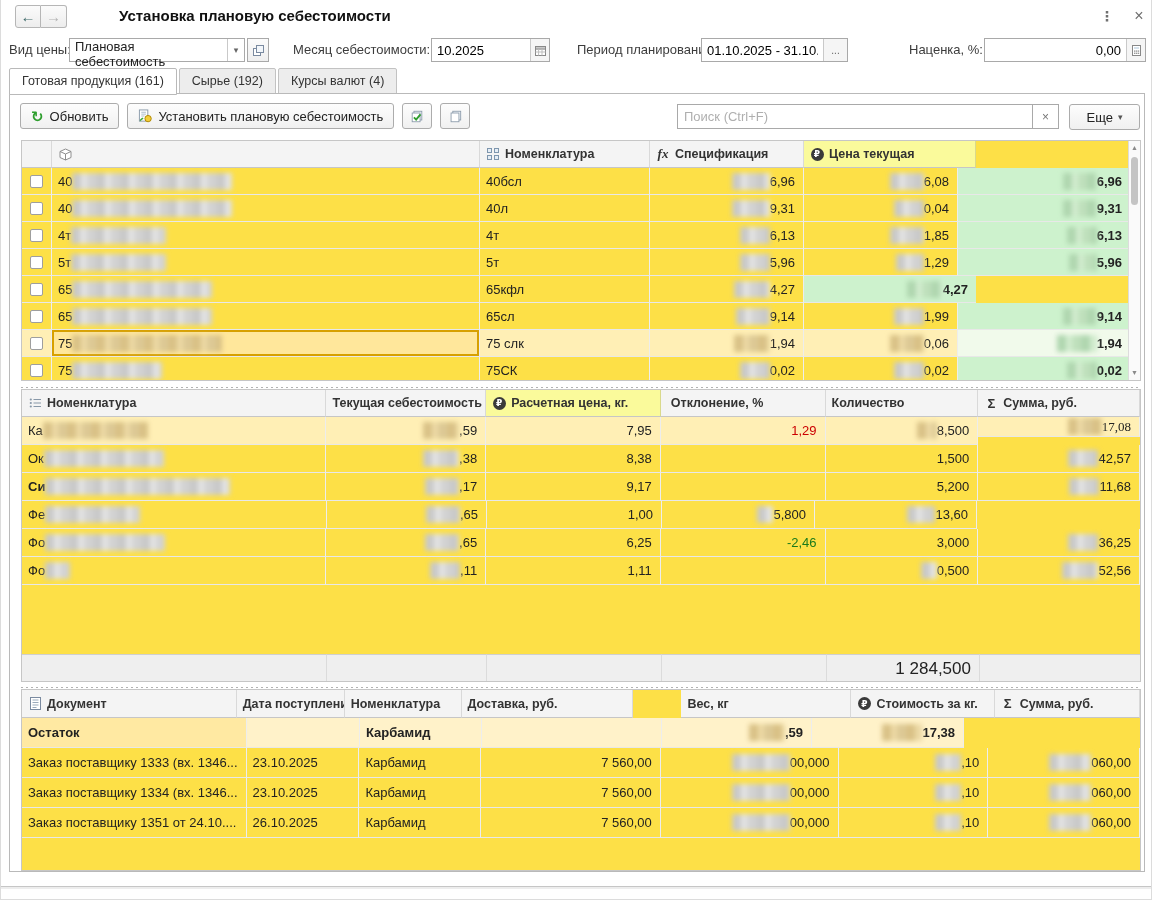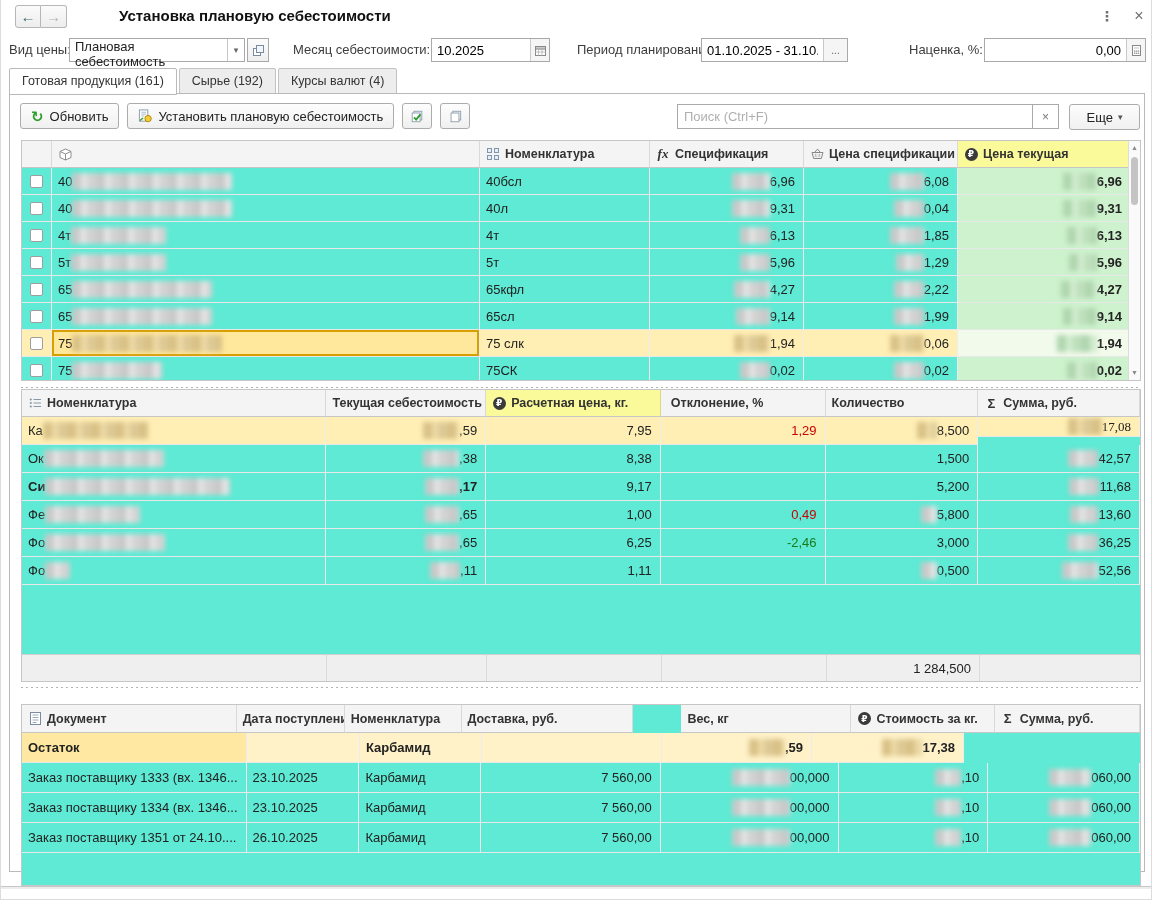--- a/index.html
+++ b/index.html
@@ -49,21 +49,21 @@
   .searchwrap { position:absolute; top:10px; left:667px; display:flex; }
   .search { width:356px; height:25px; border:1px solid #A9A9A9; padding:0 6px; font:inherit; color:#222; outline:none; }
   .search::placeholder { color:#AFAFAF; }
   .clearbtn { width:26px; height:25px; border:1px solid #A9A9A9; border-left:none; background:#fff; color:#777;
     display:flex; align-items:center; justify-content:center; font-size:12px; }
   .morebtn { position:absolute; top:10px; left:1059px; width:71px; height:26px; border:1px solid #ACACAC; border-radius:3px;
     background:linear-gradient(#FDFDFD,#F0F0F0); display:flex; align-items:center; justify-content:center; gap:5px; }
   .morebtn .dn { font-size:9px; color:#555; }
 
   
-  .tbl { position:absolute; left:11px; width:1120px; background:#5eead4; border:1px solid #C6C6C6; overflow:hidden; }
+  .tbl { position:absolute; left:11px; width:1120px; background:#fde047; border:1px solid #C6C6C6; overflow:hidden; }
   .trow { display:flex; }
   .cell { display:flex; align-items:center; padding:0 6px; overflow:hidden; white-space:nowrap;
     border-right:1px solid #EDEDED; border-bottom:1px solid #E8E8E8; }
   .cell.num { justify-content:flex-end; padding-right:8px; }
   .thead .cell { background:#F4F4F4; border-right:1px solid #D9D9D9; border-bottom:1px solid #C6C6C6;
     font-weight:bold; color:#333; font-size:12.5px; gap:5px; }
   .thead .cell.yh { background:#FAFA9B; border-right-color:#D9D98C; }
   .cell.grn { background:#CDF2CD; border-right:none; }
   .cell.grn .val { font-weight:bold; }
   .trow.sel .cell { background:#FFEFB5; }
@@ -83,21 +83,21 @@
 
   
   .vsb { position:absolute; right:0; top:0; bottom:0; width:12px; background:#FAFAFA; border-left:1px solid #DCDCDC; }
   .vsb .ar { position:absolute; left:0; width:11px; height:12px; color:#8A8A8A; font-size:7px; text-align:center; line-height:12px; }
   .vsb .thumb { position:absolute; left:2px; top:16px; width:7px; height:48px; background:#C4C4C4; border-radius:4px; }
 
   .split { position:absolute; left:11px; width:1120px; height:3px;
     background:repeating-linear-gradient(90deg,#B2B2B2 0 2px,transparent 2px 5px); background-size:100% 1px; background-position:0 1px; background-repeat:no-repeat; }
 
   
-  .tfoot .cell { background:#EFEFEF; border-right:1px solid #DBDBDB; border-top:1px solid #CFCFCF; border-bottom:none; font-size:13px; }
+  .tfoot .cell { background:#EFEFEF; border-right:1px solid #DBDBDB; border-top:1px solid #CFCFCF; border-bottom:none; font-size:17px; }
 
   
   .ic { display:inline-flex; align-items:center; justify-content:center; width:14px; height:14px; flex:none; }
   .rubc { width:13px; height:13px; border-radius:50%; background:#3A3A3A; color:#fff; font-size:9px; font-weight:bold;
     display:inline-flex; align-items:center; justify-content:center; }
   .fxi { font-family:"Liberation Serif","DejaVu Serif",serif; font-style:italic; font-weight:bold; font-size:13px; color:#333; }
   .sig { font-weight:bold; font-size:13px; color:#333; }
   .grid4 { display:grid; grid-template-columns:5px 5px; grid-template-rows:5px 5px; gap:2px; }
   .grid4 i { border:1px solid #7E96AE; background:#E6EEF6; }
 
@@ -250,31 +250,20 @@
               </span>
             </span>
             <span class="hl">Номенклатура</span>
           </div>
           <div class="cell" style="width: 154px; height: 27px;">
             <span class="ic">
               <span class="fxi">fx</span>
             </span>
             <span class="hl">Спецификация</span>
           </div>
-          <div class="cell" style="width: 154px; height: 27px;">
-            <span class="ic">
-              <svg width="13" height="12" viewBox="0 0 13 12">
-                <path d="M1 4.5h11l-1.7 6H2.7z" fill="#EFEFEF" stroke="#8A8A8A"></path>
-                <path d="M4 4 6.5 1 9 4" fill="none" stroke="#8A8A8A"></path>
-                <line x1="4.6" y1="6" x2="5" y2="9" stroke="#AAA"></line>
-                <line x1="8.4" y1="6" x2="8" y2="9" stroke="#AAA"></line>
-              </svg>
-            </span>
-            <span class="hl">Цена спецификации</span>
-          </div>
           <div class="cell yh" style="width: 172px; height: 27px;">
             <span class="ic">
               <span class="rubc">₽</span>
             </span>
             <span class="hl">Цена текущая</span>
           </div>
         </div>
         <div class="trow" style="height: 27px;">
           <div class="cell" style="width: 30px; height: 27px;">
             <div class="cb"></div>
@@ -378,24 +367,20 @@
           <div class="cell" style="width: 428px; height: 27px;">
             <span class="val">65</span>
             <span class="blur" style="width: 140px;"></span>
           </div>
           <div class="cell" style="width: 170px; height: 27px;">
             <span class="val">65кфл</span>
           </div>
           <div class="cell num" style="width: 154px; height: 27px;">
             <span class="blur" style="width: 36px;"></span>
             <span class="val">4,27</span>
-          </div>
-          <div class="cell num" style="width: 154px; height: 27px;">
-            <span class="blur" style="width: 30px;"></span>
-            <span class="val">2,22</span>
           </div>
           <div class="cell num grn" style="width: 172px; height: 27px;">
             <span class="blur g" style="width: 36px;"></span>
             <span class="val">4,27</span>
           </div>
         </div>
         <div class="trow" style="height: 27px;">
           <div class="cell" style="width: 30px; height: 27px;">
             <div class="cb"></div>
           </div>
@@ -554,21 +539,21 @@
           <div class="cell num" style="width: 162px; height: 28px;">
             <span class="blur" style="width: 30px;"></span>
             <span class="val">42,57</span>
           </div>
         </div>
         <div class="trow" style="height: 28px;">
           <div class="cell" style="width: 305px; height: 28px; font-weight: bold;">
             <span class="val">Си</span>
             <span class="blur" style="width: 185px;"></span>
           </div>
-          <div class="cell num" style="width: 160px; height: 28px; font-weight: bold;">
+          <div class="cell num" style="width: 160px; height: 28px;">
             <span class="blur" style="width: 34px;"></span>
             <span class="val">,17</span>
           </div>
           <div class="cell num" style="width: 175px; height: 28px;">
             <span class="val">9,17</span>
           </div>
           <div class="cell num" style="width: 165px; height: 28px;"></div>
           <div class="cell num" style="width: 153px; height: 28px;">
             <span class="val">5,200</span>
           </div>
@@ -581,23 +566,20 @@
           <div class="cell" style="width: 305px; height: 28px;">
             <span class="val">Фе</span>
             <span class="blur" style="width: 95px;"></span>
           </div>
           <div class="cell num" style="width: 160px; height: 28px;">
             <span class="blur" style="width: 34px;"></span>
             <span class="val">,65</span>
           </div>
           <div class="cell num" style="width: 175px; height: 28px;">
             <span class="val">1,00</span>
-          </div>
-          <div class="cell num" style="width: 165px; height: 28px;">
-            <span class="val c-r">0,49</span>
           </div>
           <div class="cell num" style="width: 153px; height: 28px;">
             <span class="blur" style="width: 16px;"></span>
             <span class="val">5,800</span>
           </div>
           <div class="cell num" style="width: 162px; height: 28px;">
             <span class="blur" style="width: 28px;"></span>
             <span class="val">13,60</span>
           </div>
         </div>
@@ -651,21 +633,21 @@
           <div class="cell num" style="width: 160px; height: 27px;"></div>
           <div class="cell num" style="width: 175px; height: 27px;"></div>
           <div class="cell num" style="width: 165px; height: 27px;"></div>
           <div class="cell num" style="width: 153px; height: 27px;">
             <span class="val">1 284,500</span>
           </div>
           <div class="cell num" style="width: 162px; height: 27px;"></div>
         </div>
       </div>
     <div class="split" style="top:592px"></div>
-    <div class="tbl" id="t3" style="top:610px; height:182px">
+    <div class="tbl" id="t3" style="top:595px; height:182px">
         <div class="trow thead" style="height: 28px;">
           <div class="cell" style="width: 225px; height: 28px;">
             <span class="ic">
               <svg width="11" height="13" viewBox="0 0 11 13">
                 <rect x="0.5" y="0.5" width="10" height="12" fill="#fff" stroke="#7A8AA0"></rect>
                 <line x1="2.5" y1="3" x2="8.5" y2="3" stroke="#9AAABB"></line>
                 <line x1="2.5" y1="5.5" x2="8.5" y2="5.5" stroke="#9AAABB"></line>
                 <line x1="2.5" y1="8" x2="8.5" y2="8" stroke="#9AAABB"></line>
                 <line x1="2.5" y1="10.5" x2="6.5" y2="10.5" stroke="#9AAABB"></line>
               </svg>

